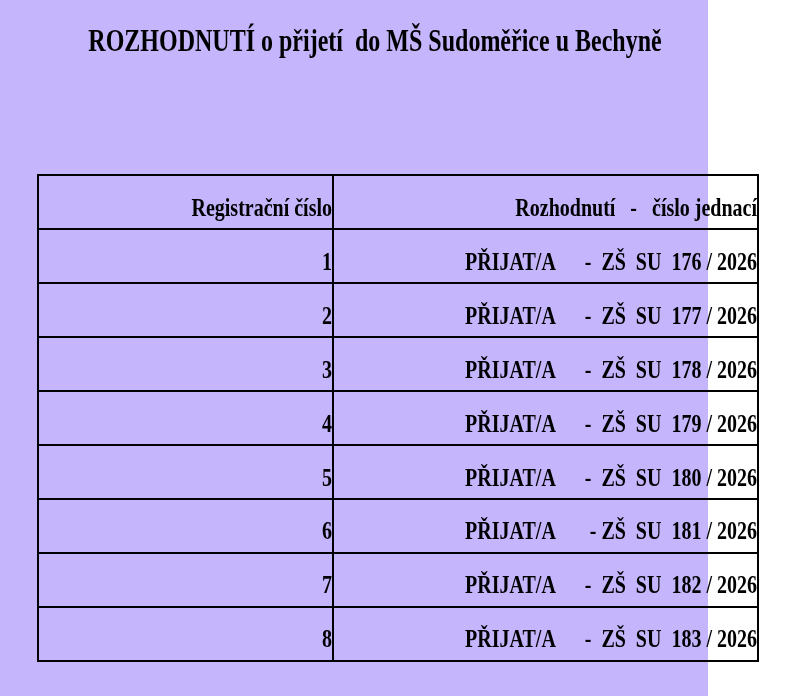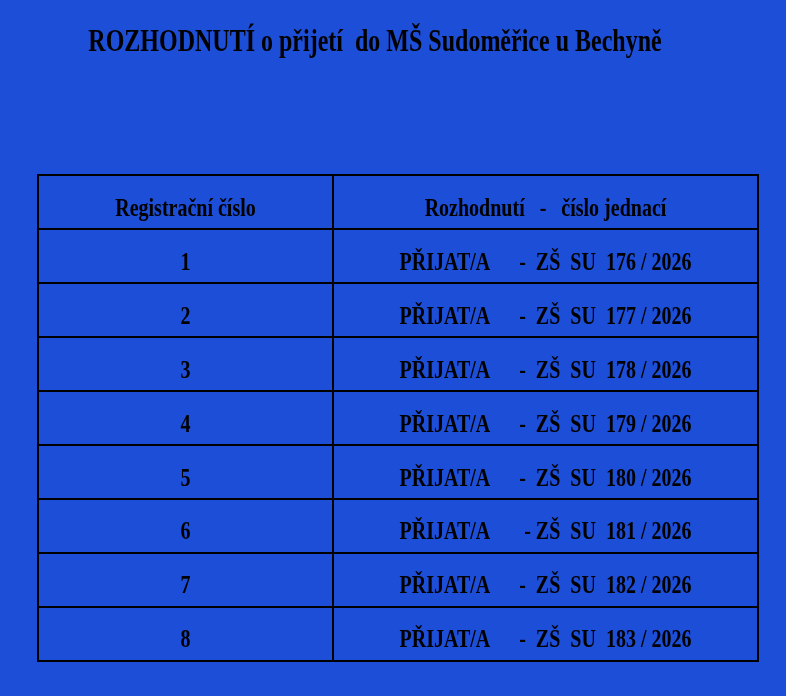--- a/index.html
+++ b/index.html
@@ -10,23 +10,23 @@
     width: 786px;
     height: 696px;
     background: #ffffff;
     color: #000000;
     font-family: "Liberation Serif", "DejaVu Serif", serif;
     position: relative;
     overflow: hidden;
   }
   .page {
     position: relative;
-    width: 786px;
+    width: 708px;
     height: 696px;
-    background: #1d4ed8;
+    background: #c4b5fd;
   }
   
   .title-block {
     position: absolute;
     top: 31px;
     left: 0;
     width: 750px;
     text-align: center;
     font-weight: bold;
   }
@@ -54,21 +54,21 @@
     table-layout: fixed;
     width: 720px;
   }
   col.col-reg { width: 295px; }
   col.col-dec { width: 425px; }
   table.decisions tr { height: 54px; }
   table.decisions th,
   table.decisions td {
     border: 2px solid #000000;
     box-sizing: border-box;
-    text-align: center;
+    text-align: right;
     vertical-align: bottom;
     padding: 0 0 6px 0;
     font-weight: bold;
   }
   .cell-text {
     font-size: 20px;
   }
 </style>
 </head>
 <body>

